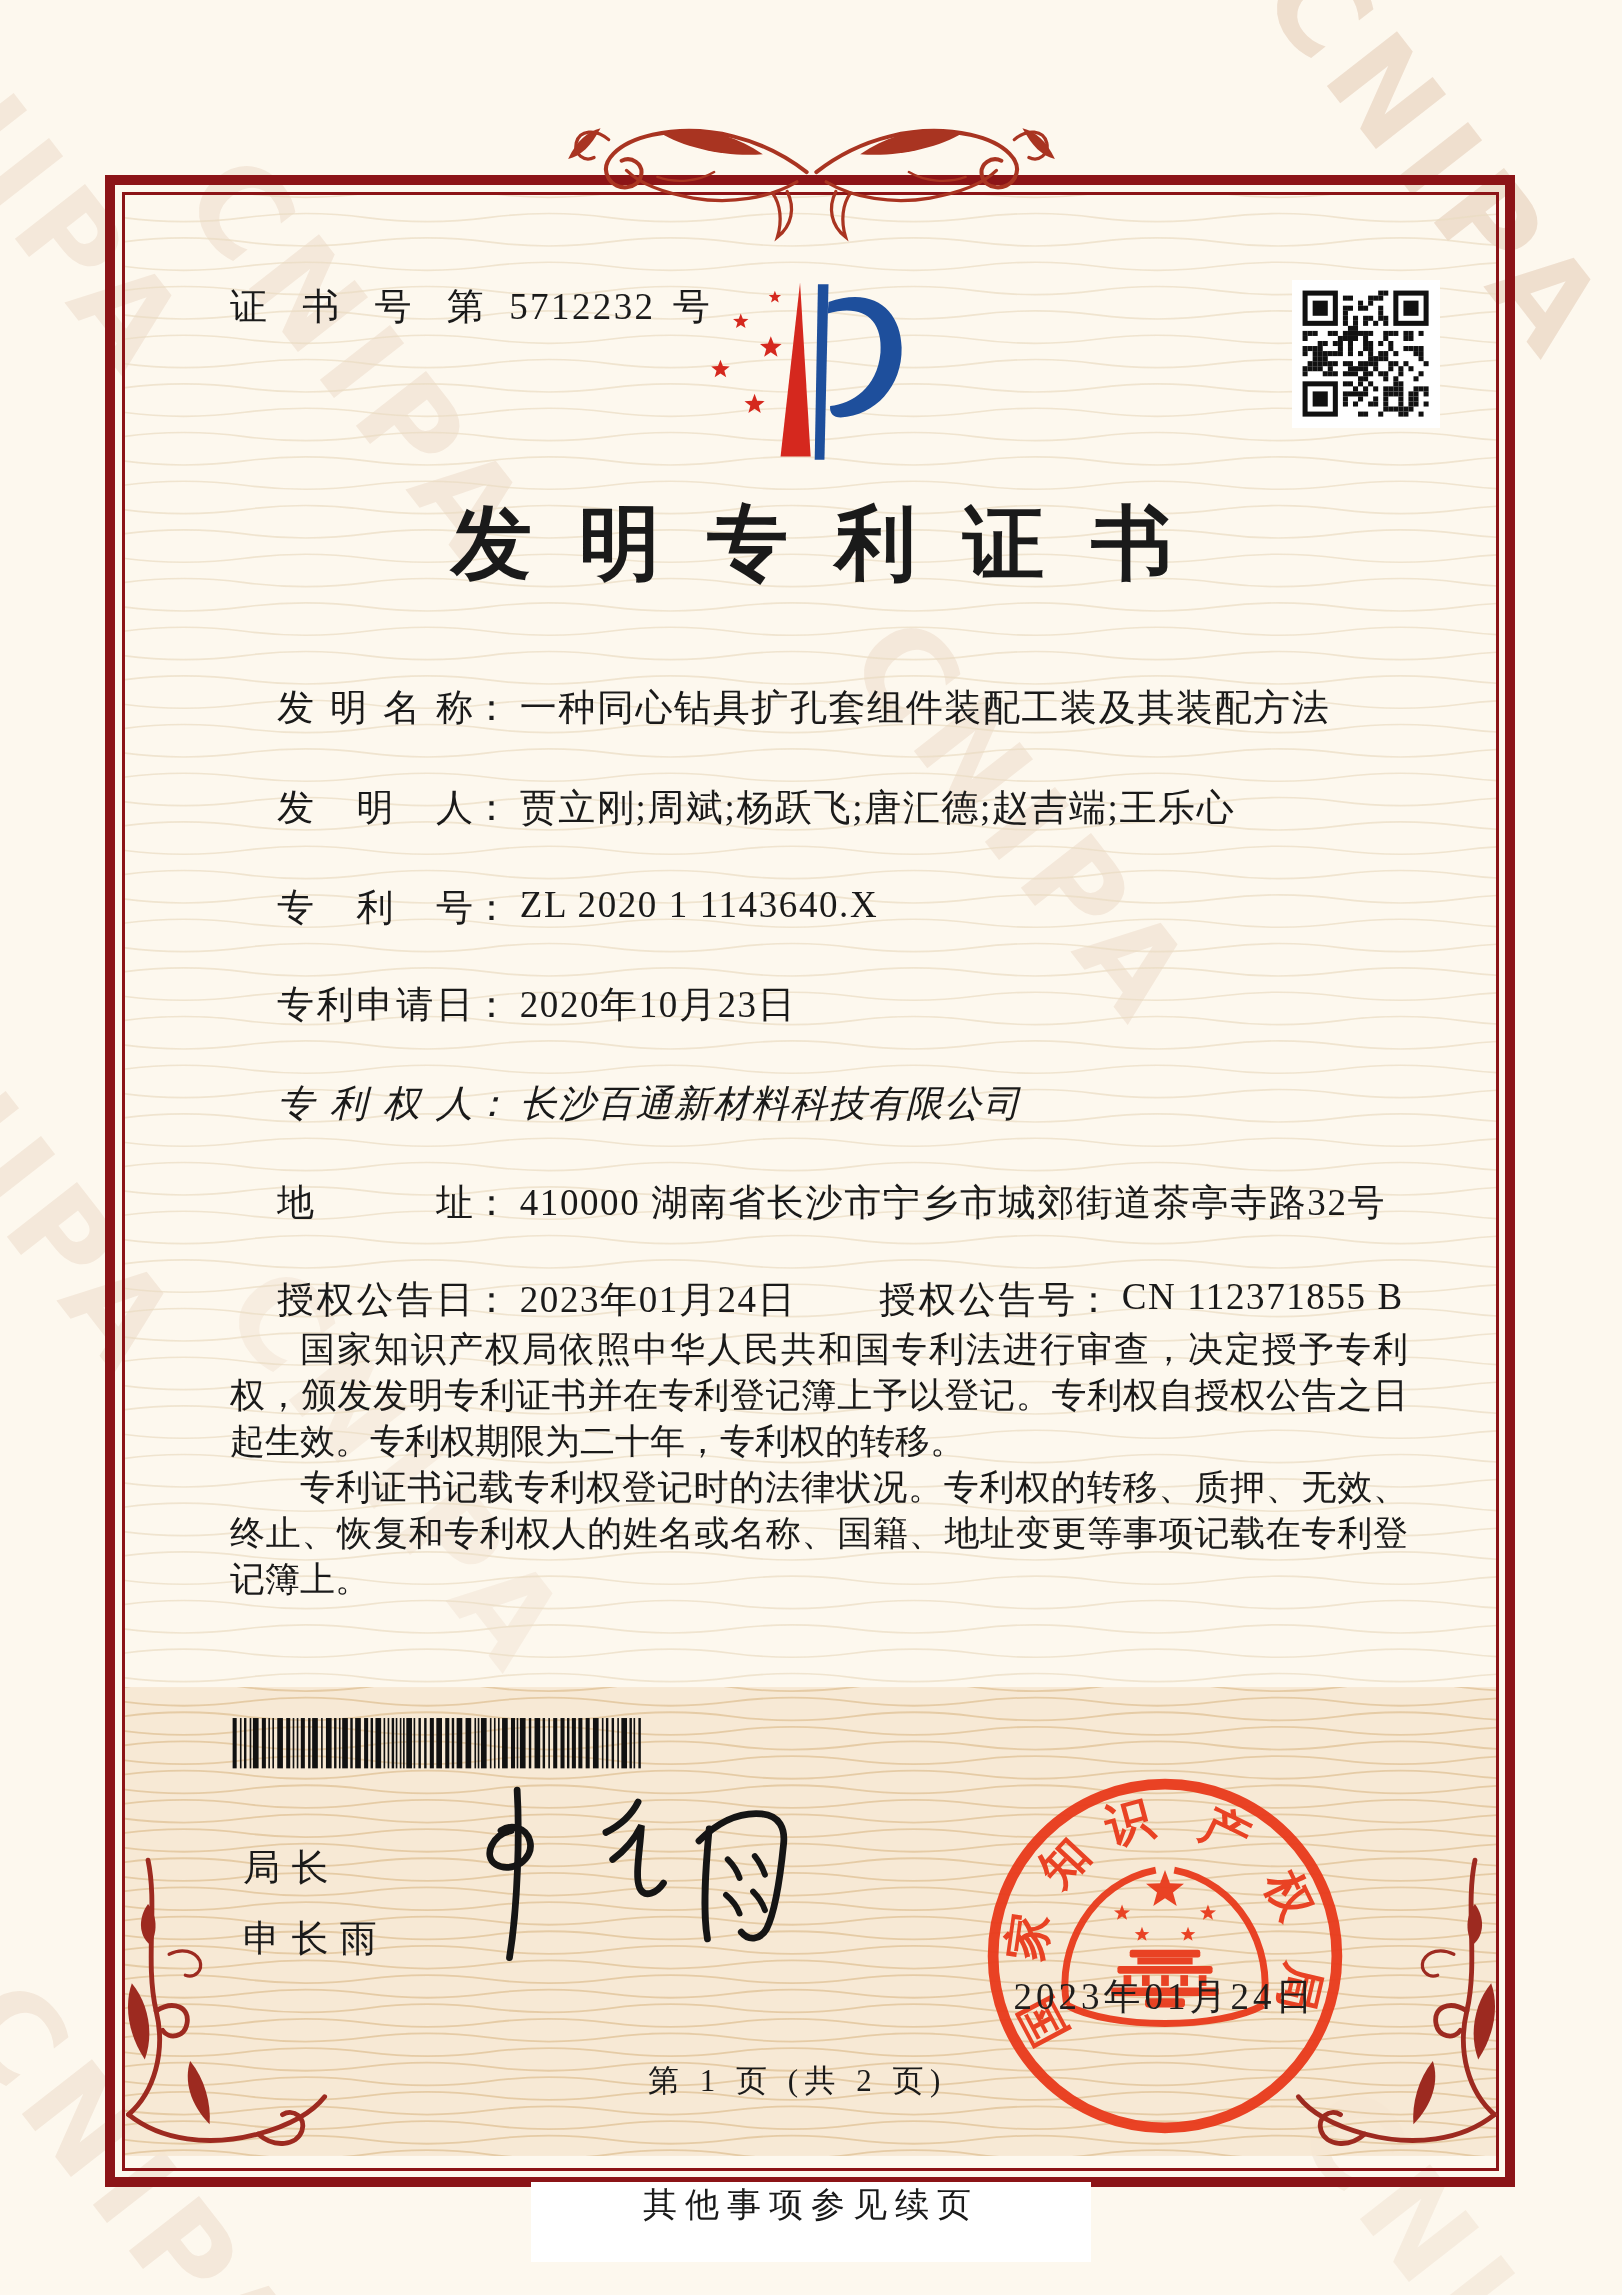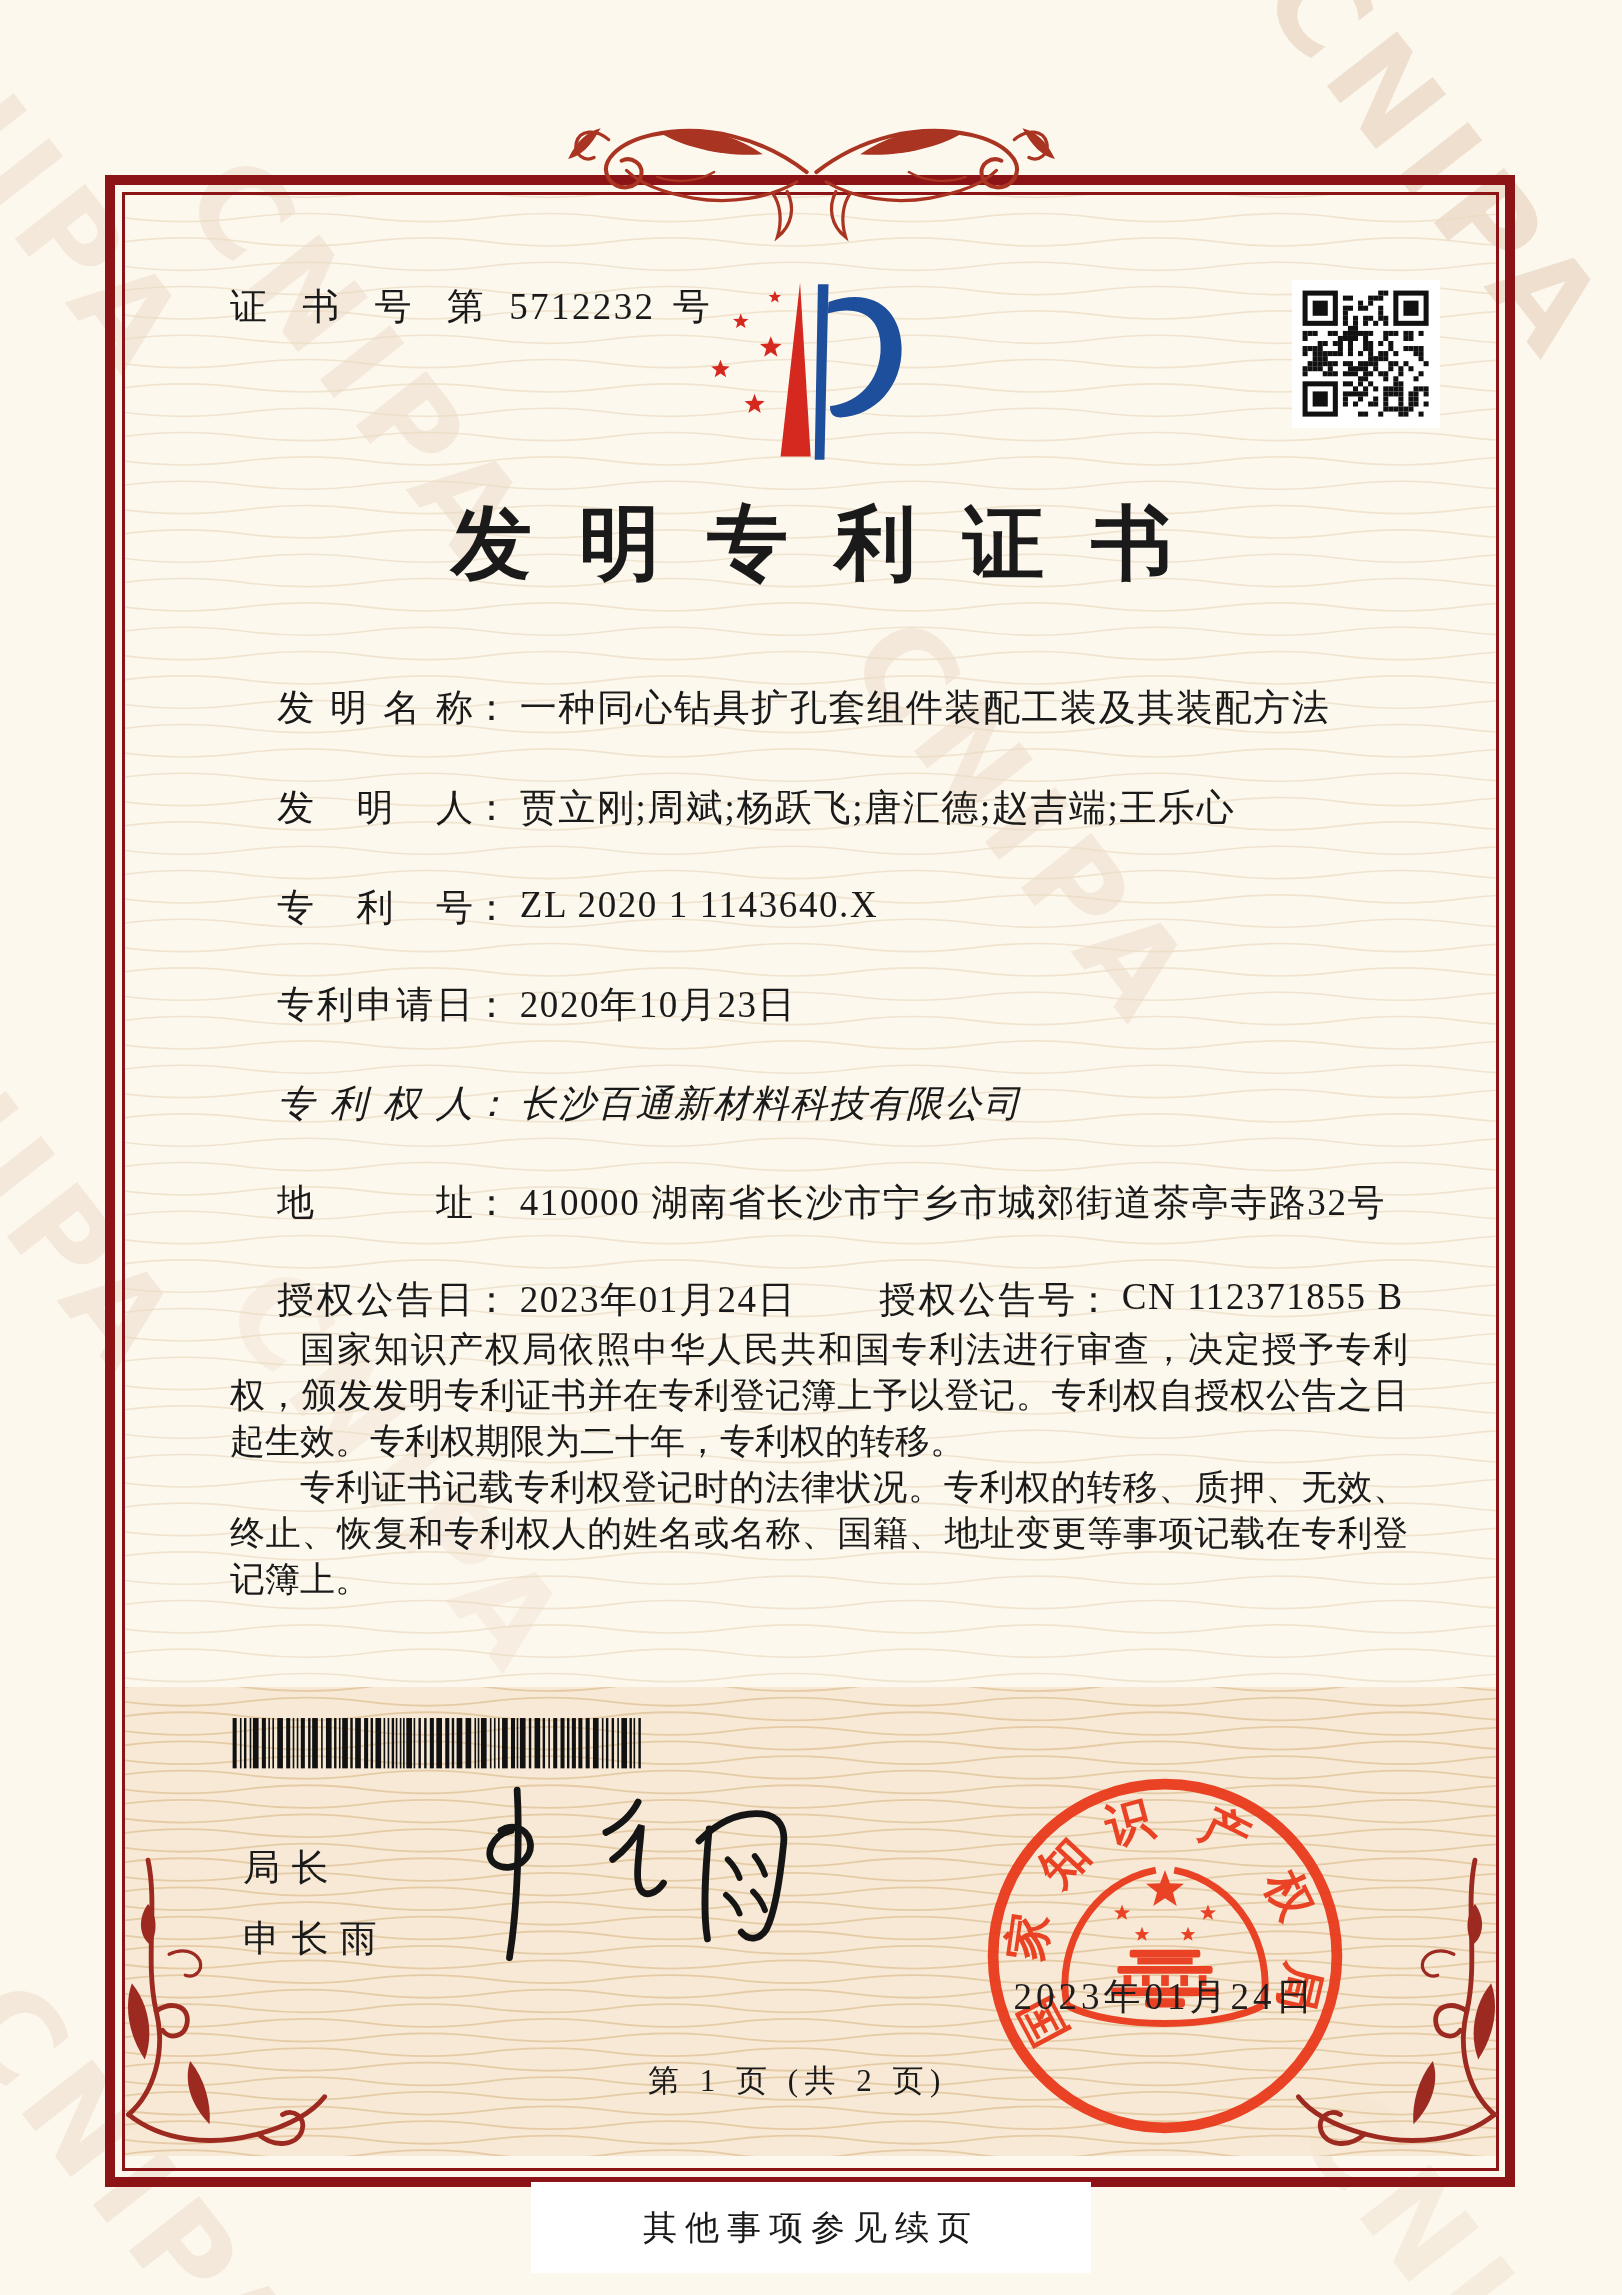--- a/index.html
+++ b/index.html
@@ -59,22 +59,22 @@
   .signer-name{position:absolute;left:243px;top:1914px;font-size:37px;letter-spacing:11.4px;z-index:3;}
   .signature{position:absolute;left:430px;top:1776px;z-index:3;}
   .seal{position:absolute;left:977px;top:1768px;width:376px;height:376px;z-index:4;opacity:.95;}
   .seal-svg{position:absolute;inset:0;}
   .seal-ring-char{position:absolute;left:50%;top:50%;font-size:47px;font-weight:bold;
                   color:#e8391b;font-family:"Liberation Serif",serif;}
   .seal-date{position:absolute;left:-49px;right:-49px;top:204px;text-align:center;font-size:37px;
              letter-spacing:4px;color:#141414;z-index:5;white-space:nowrap;}
   .page-info{position:absolute;left:108px;top:2060px;width:1379px;text-align:center;
              font-size:31px;letter-spacing:6.5px;z-index:3;}
-  .cont-box{position:absolute;left:531px;top:2182px;width:560px;height:91px;background:#ffffff;
-            z-index:3;display:flex;align-items:center;justify-content:center;}
+  .cont-box{position:absolute;left:531px;top:2182px;width:560px;height:80px;background:#ffffff;
+            z-index:3;display:flex;align-items:flex-start;justify-content:center;}
   .cont-text{font-size:34px;letter-spacing:8px;}
 </style>
 </head>
 <body>
 
 <div class="page">
 
   <span class="wm wm1">CNIPA</span>
   <span class="wm wm2">CNIPA</span>
   <span class="wm wm3">CNIPA</span>

